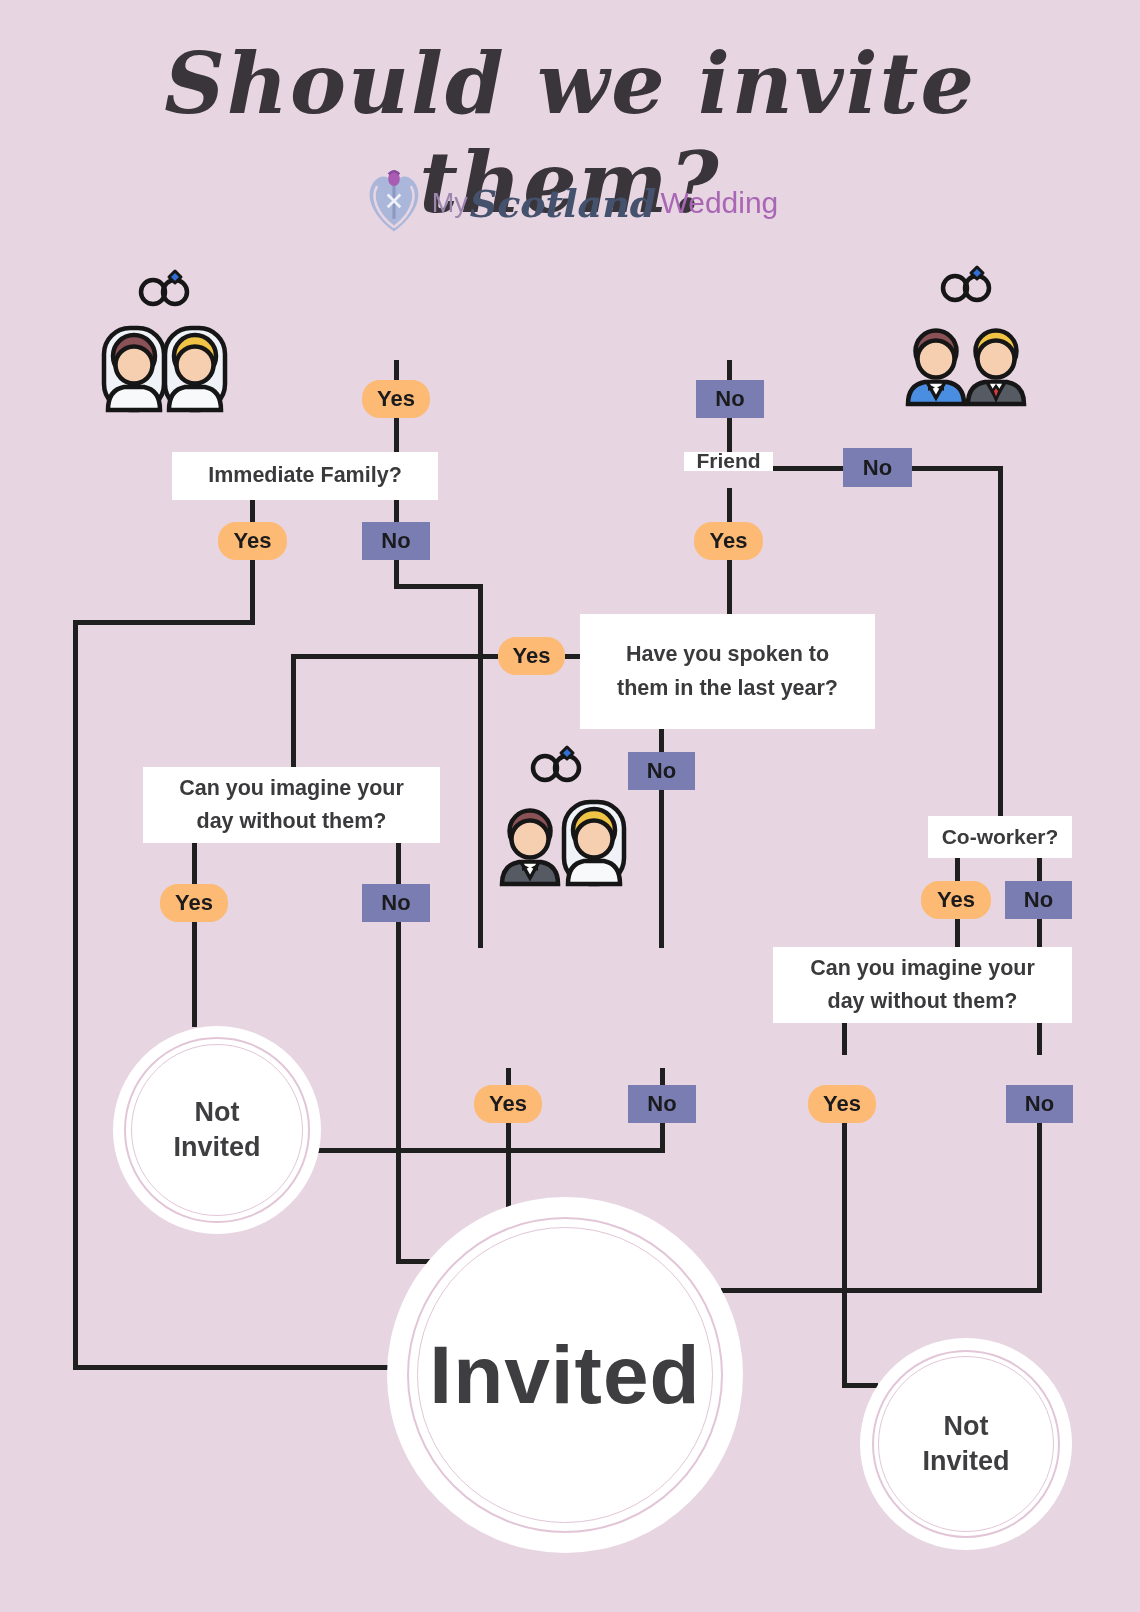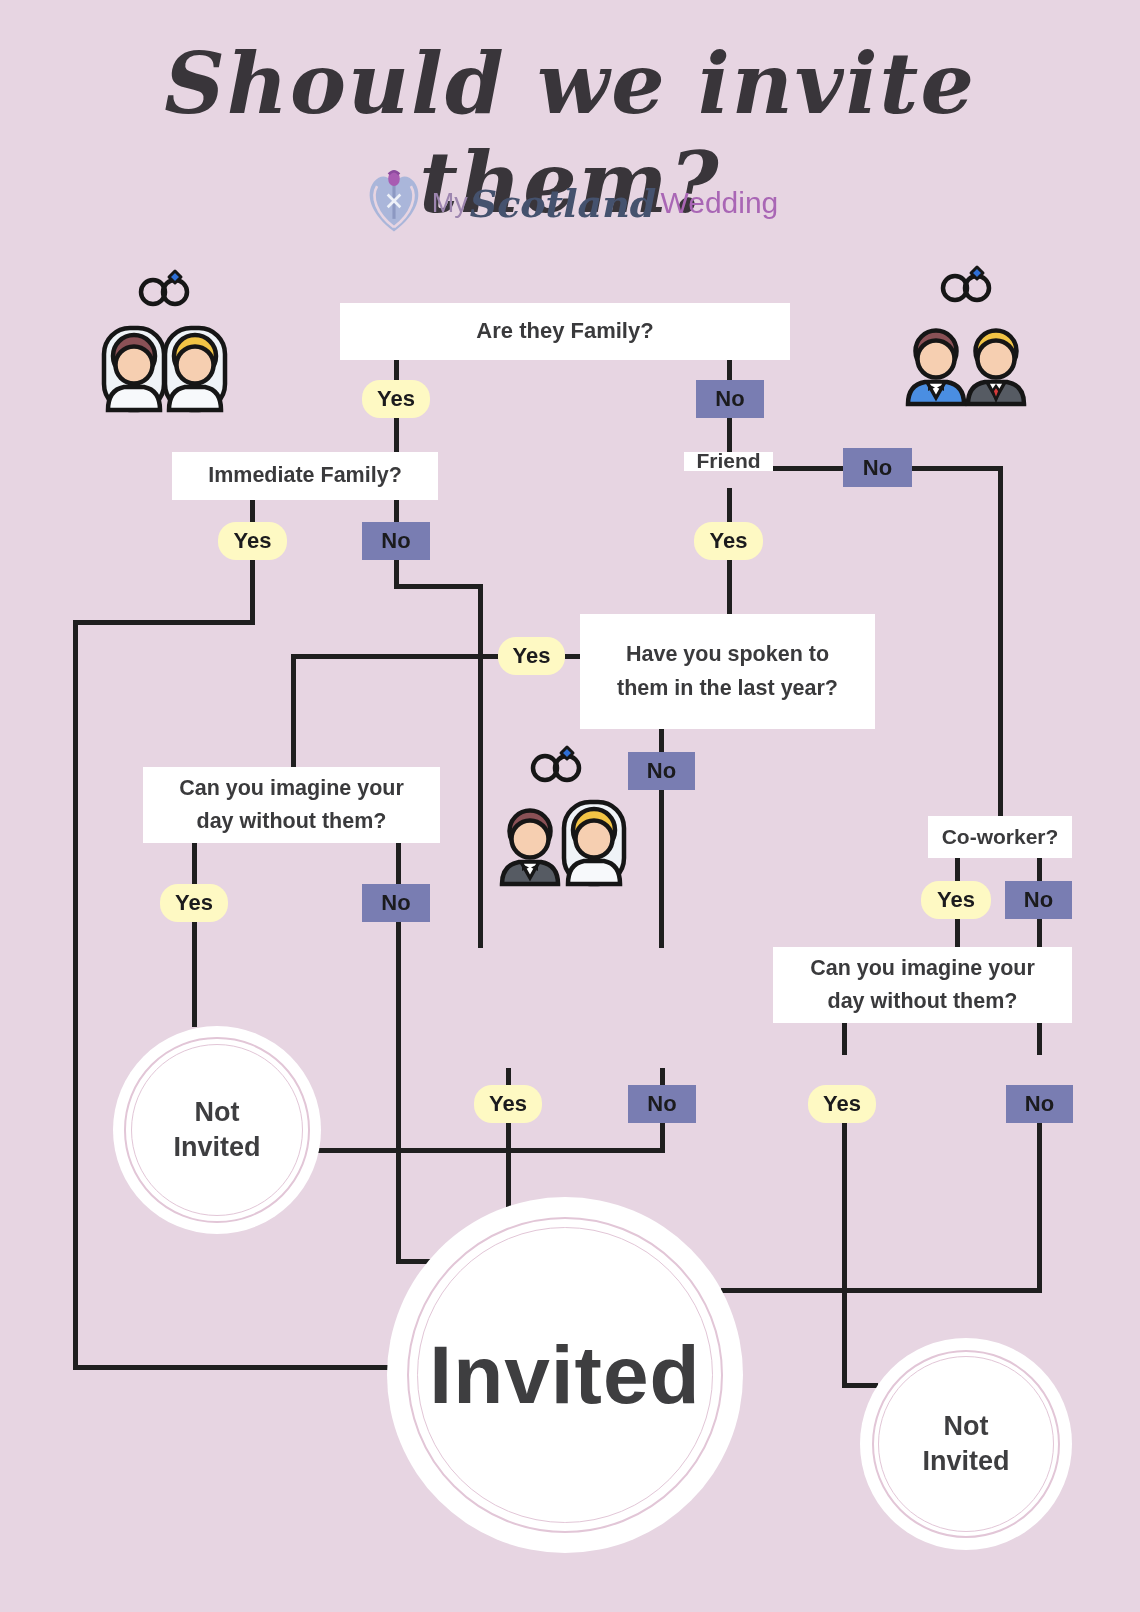--- a/index.html
+++ b/index.html
@@ -18,21 +18,21 @@
               font-size:38px;color:#45526e;margin-left:2px;}
   .logo .wed{font-size:30px;color:#a966b5;font-weight:400;margin-left:4px;}
 
   .ln{position:absolute;background:#1f1f1f;}
 
   .qbox{position:absolute;background:#ffffff;color:#3a3a3c;font-weight:700;
         display:flex;align-items:center;justify-content:center;text-align:center;
         font-size:21.5px;line-height:1.55;}
   .chip{position:absolute;display:flex;align-items:center;justify-content:center;
         font-weight:700;font-size:22px;color:#1b1b1d;}
-  .chip.yes{background:#fef9c3;border-radius:18px;}
+  .chip.yes{background:#fdba74;border-radius:18px;}
   .chip.no{background:#797db2;}
 
   .circle{position:absolute;background:#ffffff;border-radius:50%;
           display:flex;align-items:center;justify-content:center;text-align:center;}
   .circle::before{content:"";position:absolute;inset:5.5%;border:2px solid #e2c6d7;border-radius:50%;}
   .circle::after{content:"";position:absolute;inset:8.5%;border:1px solid #e2c6d7;border-radius:50%;}
   .circle .ctext{position:relative;z-index:2;font-weight:700;color:#3e3e40;}
   .circle.small .ctext{font-size:27px;line-height:1.3;width:120px;}
   .circle.big .ctext{font-size:82px;letter-spacing:1px;}
 
@@ -97,21 +97,20 @@
   <div class="ln" style="left:955px;top:918px;width:5px;height:30px"></div>
   <div class="ln" style="left:1037px;top:858px;width:5px;height:24px"></div>
   <div class="ln" style="left:1037px;top:918px;width:5px;height:30px"></div>
   <div class="ln" style="left:842px;top:1023px;width:5px;height:32px"></div>
   <div class="ln" style="left:842px;top:1092px;width:5px;height:296px"></div>
   <div class="ln" style="left:842px;top:1383px;width:36px;height:5px"></div>
   <div class="ln" style="left:1037px;top:1023px;width:5px;height:32px"></div>
   <div class="ln" style="left:1037px;top:1092px;width:5px;height:201px"></div>
   <div class="ln" style="left:721px;top:1288px;width:321px;height:5px"></div>
 
-  <div class="qbox" style="left:340px;top:303px;width:450px;height:57px;font-size:22px">Are they Family?</div>
   <div class="qbox" style="left:172px;top:452px;width:266px;height:48px">Immediate Family?</div>
   <div class="qbox" style="left:684px;top:452px;width:89px;height:19px;font-size:21px">Friend</div>
   <div class="qbox" style="left:580px;top:614px;width:295px;height:115px;padding:0 28px;box-sizing:border-box">Have you spoken to them in the last year?</div>
   <div class="qbox" style="left:143px;top:767px;width:297px;height:76px;padding:0 26px;box-sizing:border-box">Can you imagine your day without them?</div>
   <div class="qbox" style="left:928px;top:816px;width:144px;height:42px;font-size:21px">Co-worker?</div>
   <div class="qbox" style="left:773px;top:947px;width:299px;height:76px;padding:0 26px;box-sizing:border-box">Can you imagine your day without them?</div>
 
   <div class="chip yes" style="left:362px;top:380px;width:68px;height:38px">Yes</div>
   <div class="chip no" style="left:696px;top:380px;width:68px;height:38px">No</div>
   <div class="chip yes" style="left:218px;top:522px;width:69px;height:38px">Yes</div>

